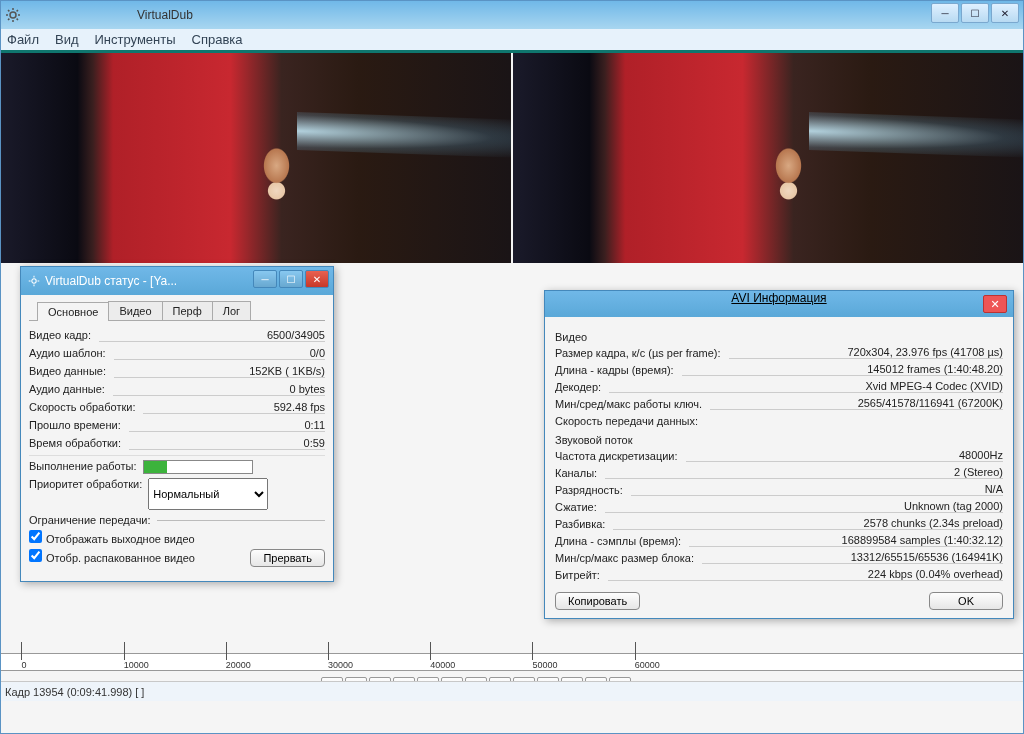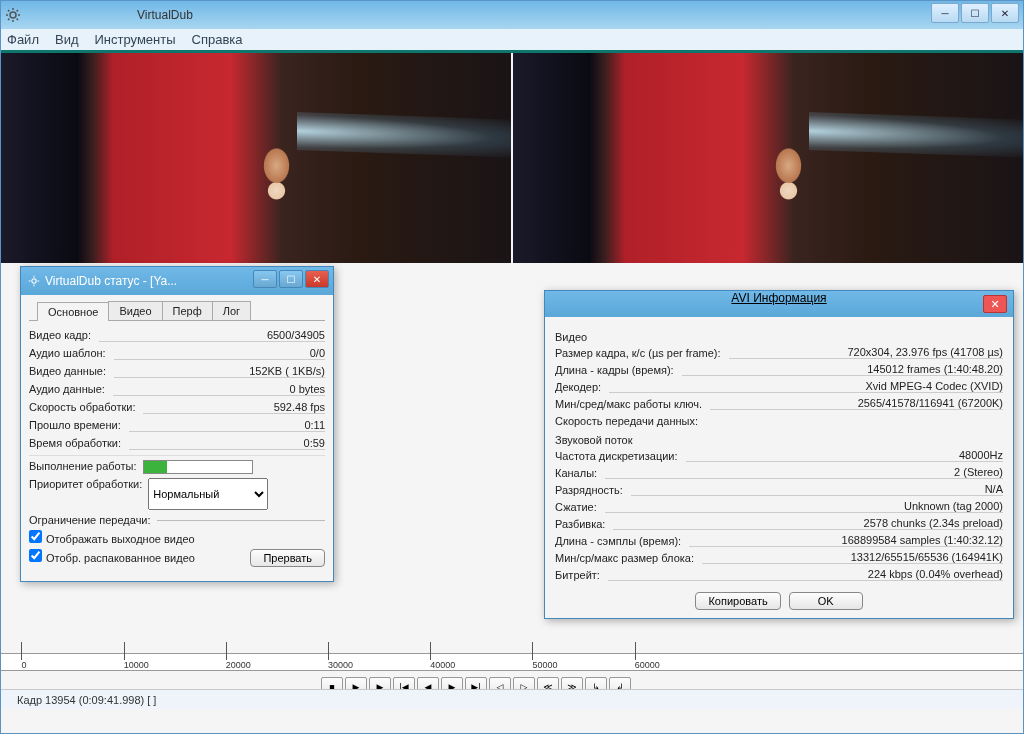--- a/index.html
+++ b/index.html
@@ -29,21 +29,21 @@
 
 
 .timeline { position: absolute; left: 0; right: 0; top: 390px; height: 36px; }
 .ruler { height: 18px; background: #fff; border-top: 1px solid #999; border-bottom: 1px solid #999; position: relative; }
 .ruler .tick { position: absolute; bottom: 0; font-size: 9px; color: #333; }
 .tick.major::before { content: ''; position: absolute; top: -18px; width: 1px; height: 18px; background: #555; }
 
 .transport { display: flex; gap: 2px; margin-top: 6px; padding-left: 320px; }
 .t-btn { width: 22px; height: 20px; border: 1px solid #999; background: linear-gradient(#fdfdfd,#e8e8e8); border-radius: 2px; display:flex; align-items:center; justify-content:center; font-size:9px; cursor:pointer; }
 
-.statusbar { position: absolute; bottom: 0; left: 0; right:0; height: 20px; background: #eef4fa; border-top: 1px solid #c8c8c8; font-size: 11px; padding-left: 16px; display:flex; align-items:center; color:#333; }
+.statusbar { position: absolute; bottom: 8px; left: 0; right:0; height: 20px; background: #eef4fa; border-top: 1px solid #c8c8c8; font-size: 11px; padding-left: 4px; display:flex; align-items:center; color:#333; }
 
 
 .dialog { position: absolute; border: 1px solid #4488bb; background: #f4f4f4; box-shadow: 2px 2px 8px rgba(0,0,0,0.3); }
 .dialog .d-title { height: 28px; background: linear-gradient(#70b8e8, #5aa8d8); color: #fff; font-size: 12px; display:flex; align-items:center; padding: 0 6px; position:relative; }
 .dialog .d-title .d-icon { width: 14px; height: 14px; margin-right: 4px; }
 .d-win { position:absolute; right:4px; top:3px; display:flex; gap:2px; }
 .d-wbtn { width:24px; height:18px; background: linear-gradient(#88c8f0,#68a8d0); border:1px solid #4488bb; border-radius:2px; font-size:10px; display:flex;align-items:center;justify-content:center;color:#fff;cursor:pointer; }
 .d-wbtn.close { background: linear-gradient(#e86050,#c83828); }
 
 .status-dialog { left: 20px; top: 266px; width: 314px; }
@@ -61,21 +61,21 @@
 input[type=checkbox] { margin-right: 4px; }
 .btn { font-size:11px; padding: 2px 12px; border:1px solid #888; background: linear-gradient(#fdfdfd,#e6e6e6); border-radius:4px; cursor:pointer; }
 
 
 .avi-dialog { left: 544px; top: 290px; width: 470px; }
 .avi-title { height: 26px; background: linear-gradient(#70b8e8,#5aa8d8); color:#000; font-size:12px; text-align:center; display:flex; align-items:flex-start; justify-content:center; position:relative;text-decoration:underline; }
 .avi-close { position:absolute; right:6px; top:4px; width: 24px; height:18px; background:#e55; border:1px solid #b33; border-radius:2px; color:#fff; font-size:11px; display:flex;align-items:center;justify-content:center; cursor:pointer; }
 .avi-body { padding: 8px 10px; font-size:11px; color:#222; }
 .group-label { font-size:11px; margin: 6px 0 2px; }
 .avi-body .kv { height: 15px; }
-.avi-buttons { display:flex; justify-content:center; margin-top: 10px; gap: 8px; }
+.avi-buttons { display:flex; justify-content:space-between; margin-top: 10px; gap: 8px; }
 
 svg.gear { fill:#555; }
 </style>
 </head>
 <body>
 
 <div class="main-window">
   <div class="titlebar">
     <svg class="app-icon gear" viewBox="0 0 16 16">
         <circle cx="8" cy="8" r="3" fill="none" stroke="#555" stroke-width="1.5"></circle>

